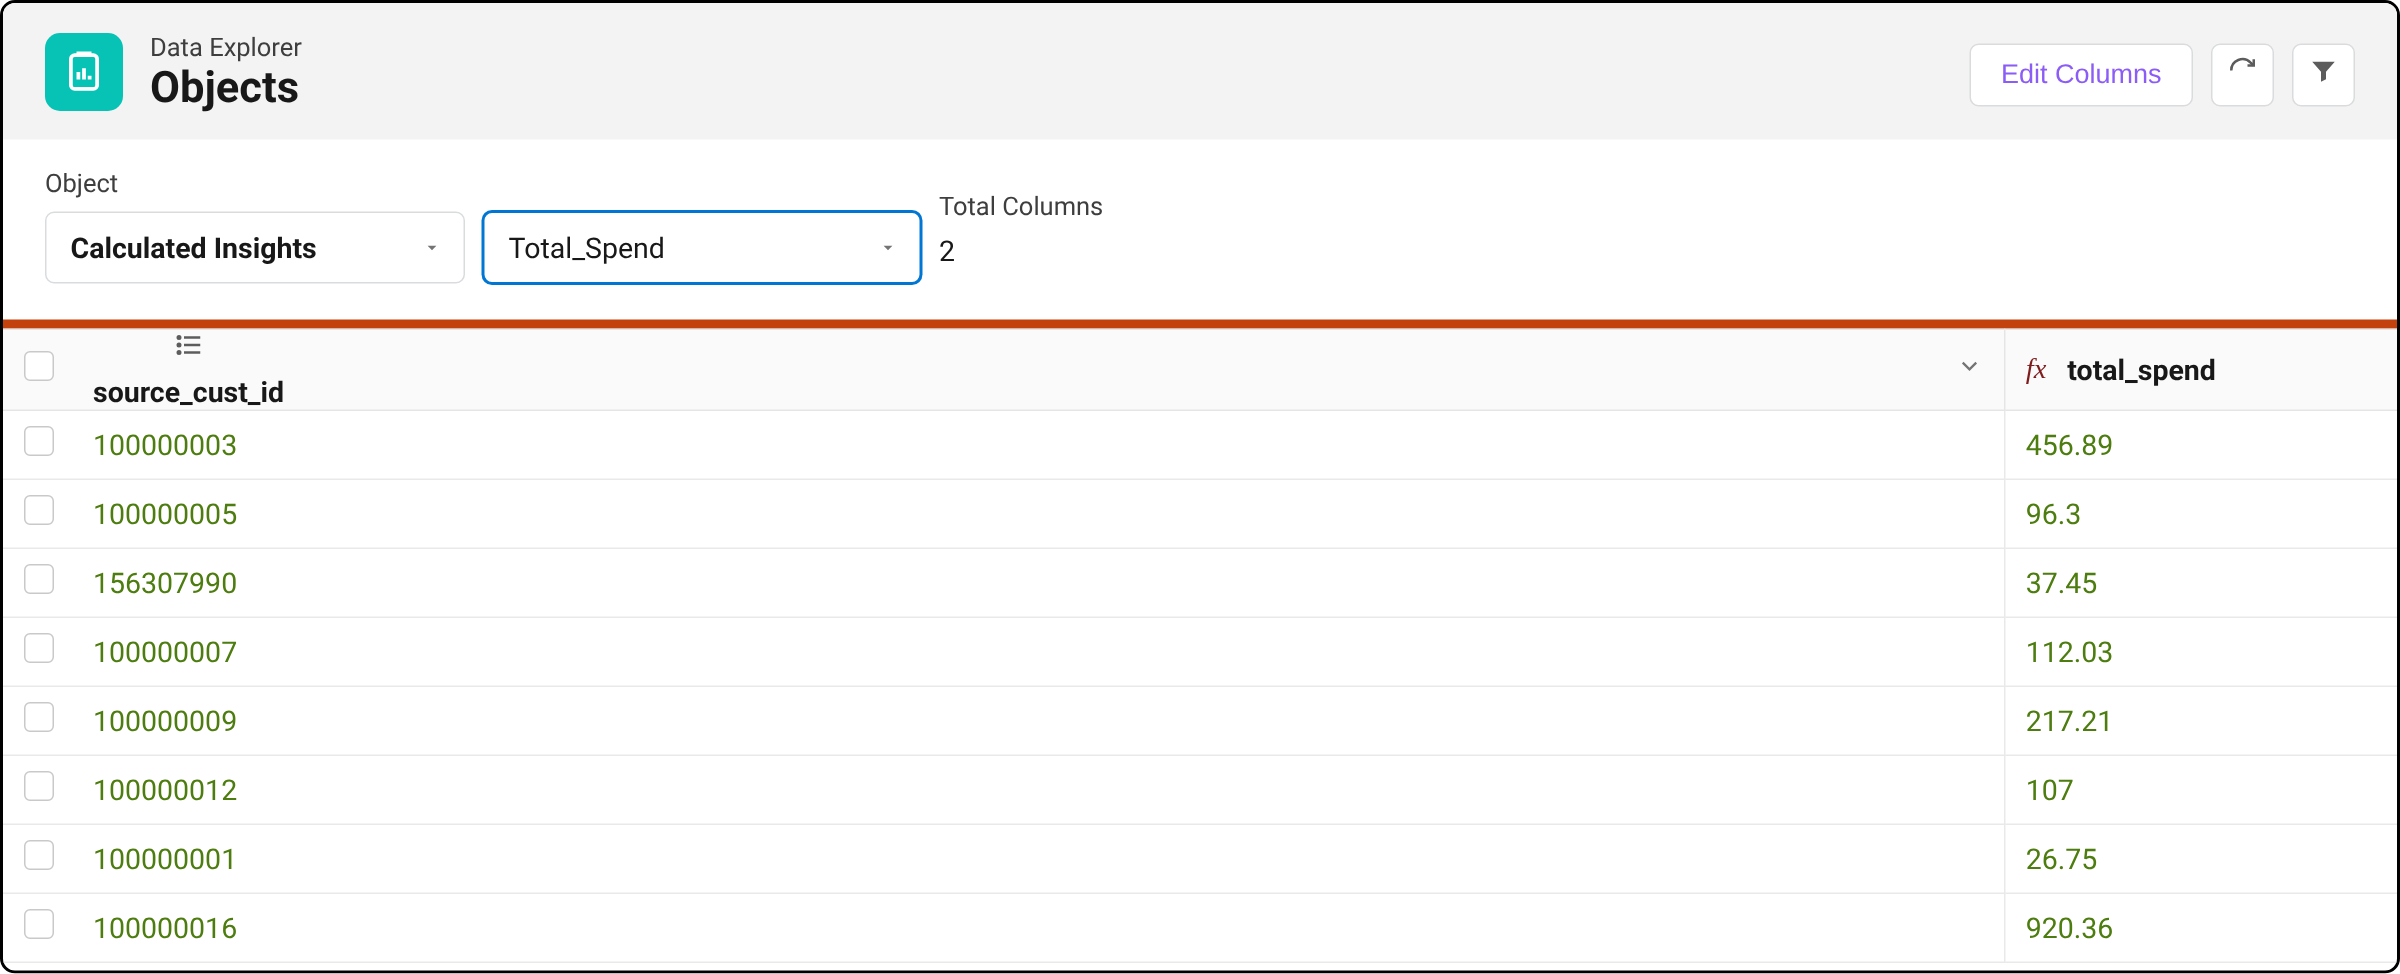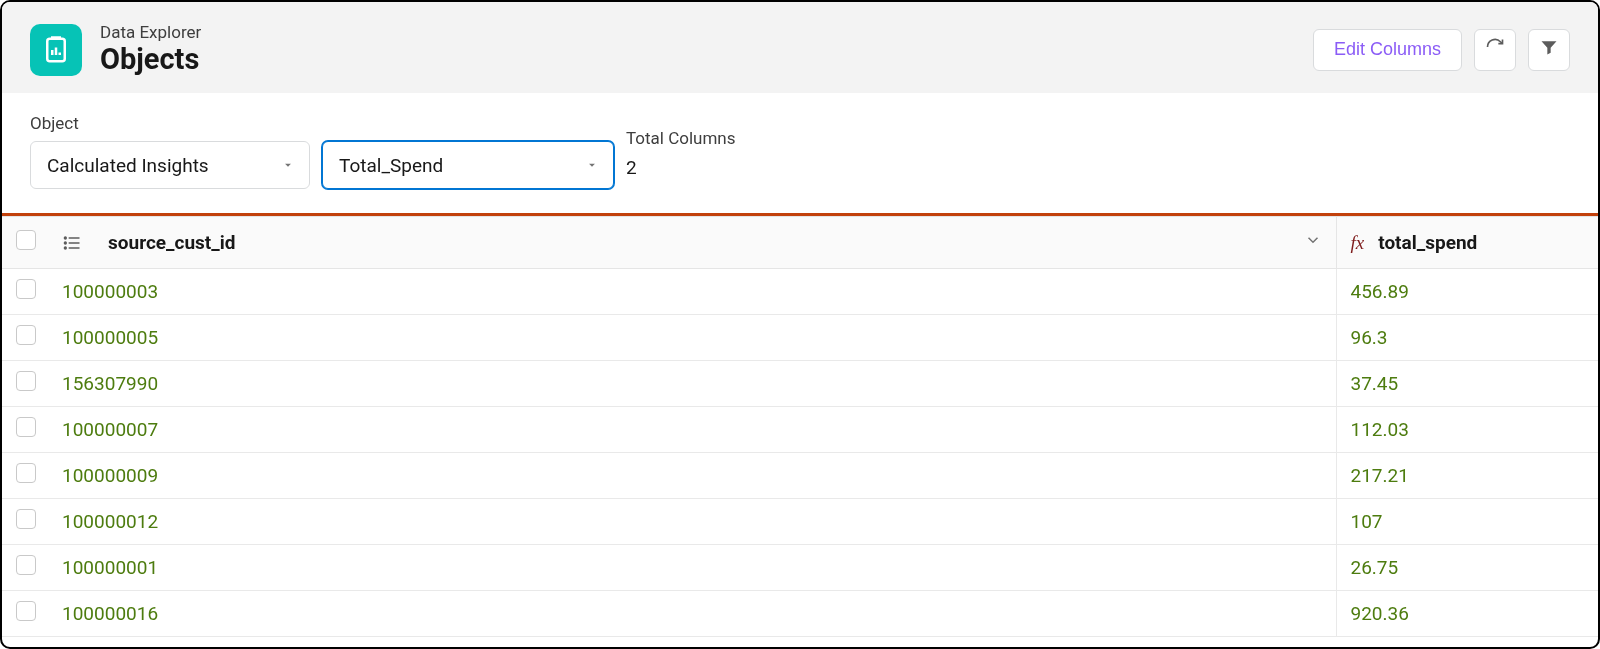--- a/index.html
+++ b/index.html
@@ -23,21 +23,20 @@
   
   .header {
     background: #f3f3f3;
     padding: 20px 28px 16px 28px;
     display: flex;
     align-items: center;
     justify-content: space-between;
   }
   .header-left {
     display: flex;
-    align-items: center;
     gap: 18px;
   }
   .app-icon {
     width: 52px;
     height: 52px;
     border-radius: 10px;
     background: #06c3b6;
     display: flex;
     align-items: center;
     justify-content: center;
@@ -63,21 +62,21 @@
   }
   .btn-link { color: #8b5cf6; font-weight: 500; }
   .btn-icon { width: 42px; padding: 0; }
   .btn-icon svg { width: 20px; height: 20px; }
   
   .controls {
     padding: 20px 28px 24px 28px;
     display: flex;
     gap: 12px;
     align-items: flex-end;
-    border-bottom: 3px solid #c2410c;
+    border-bottom: 6px solid #c2410c;
   }
   .control-group { display: flex; flex-direction: column; gap: 8px; }
   .control-label { font-size: 17px; color: #3e3e3e; }
   .dropdown {
     height: 48px;
     border: 1px solid #d9dbdd;
     border-radius: 6px;
     background: #fff;
     display: flex;
     align-items: center;
@@ -113,21 +112,21 @@
     padding: 0 14px;
     height: 52px;
     border-bottom: 1px solid #e5e5e5;
     border-top: 1px solid #e5e5e5;
   }
   thead th.col-check { width: 46px; }
   thead th.col-id { border-right: 1px solid #e5e5e5; }
   thead th.col-spend { width: 260px; }
   .th-inner { display: flex; align-items: center; gap: 10px; }
   .th-inner.space { justify-content: space-between; }
-  .th-left { display: flex; align-items: center; gap: 26px; }
+  .th-left { display: flex; align-items: center; gap: 10px; flex-direction: column; }
   .th-icon { display: inline-flex; color: #5c5c5c; }
   .fx-label { font-style: italic; font-family: Georgia, "Times New Roman", serif; font-weight: 400; margin-right: 4px; color: #7f1d1d; }
   tbody td {
     font-size: 19px;
     color: #4d7c0f;
     padding: 0 14px;
     height: 46px;
     border-bottom: 1px solid #e9e9e9;
   }
   tbody td.col-id { border-right: 1px solid #e9e9e9; }
@@ -178,21 +177,21 @@
           </svg>
         </span>
       </button>
     </div>
   </div>
 
   <div class="controls">
     <div class="control-group">
       <span class="control-label">Object</span>
       <div style="display:flex; gap:12px;">
-        <div class="dropdown" style="width:280px;">
+        <div class="dropdown" style="width:280px;font-weight:bold;">
           <span>Calculated Insights</span>
           <span class="caret">
             <svg width="14" height="14" viewBox="0 0 24 24" fill="currentColor">
                 <path d="M7 10l5 5 5-5z"></path>
               </svg>
           </span>
         </div>
         <div class="dropdown focused" style="width:292px;">
           <span>Total_Spend</span>
           <span class="caret">

